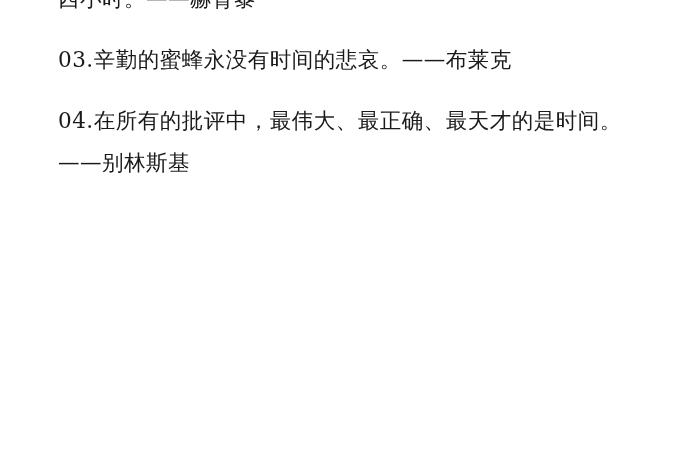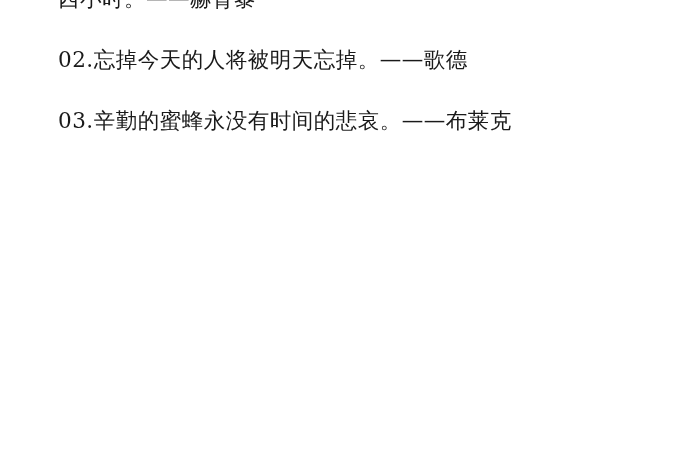--- a/index.html
+++ b/index.html
@@ -44,16 +44,16 @@
   .clip-top {
     margin-top: 0;
   }
 </style>
 </head>
 <body>
 
 <div class="page">
   <div class="doc-body">
     <p class="para clip-top">西小时。——赫胥黎</p>
-    <p class="para">02.忘掉今天的人将被明天忘掉。——歌德</p>
     <p class="para">03.辛勤的蜜蜂永没有时间的悲哀。——布莱克</p>
+    <p class="para">04.在所有的批评中，最伟大、最正确、最天才的是时间。——别林斯基</p>
   </div>
 </div>
 
 </body></html>

